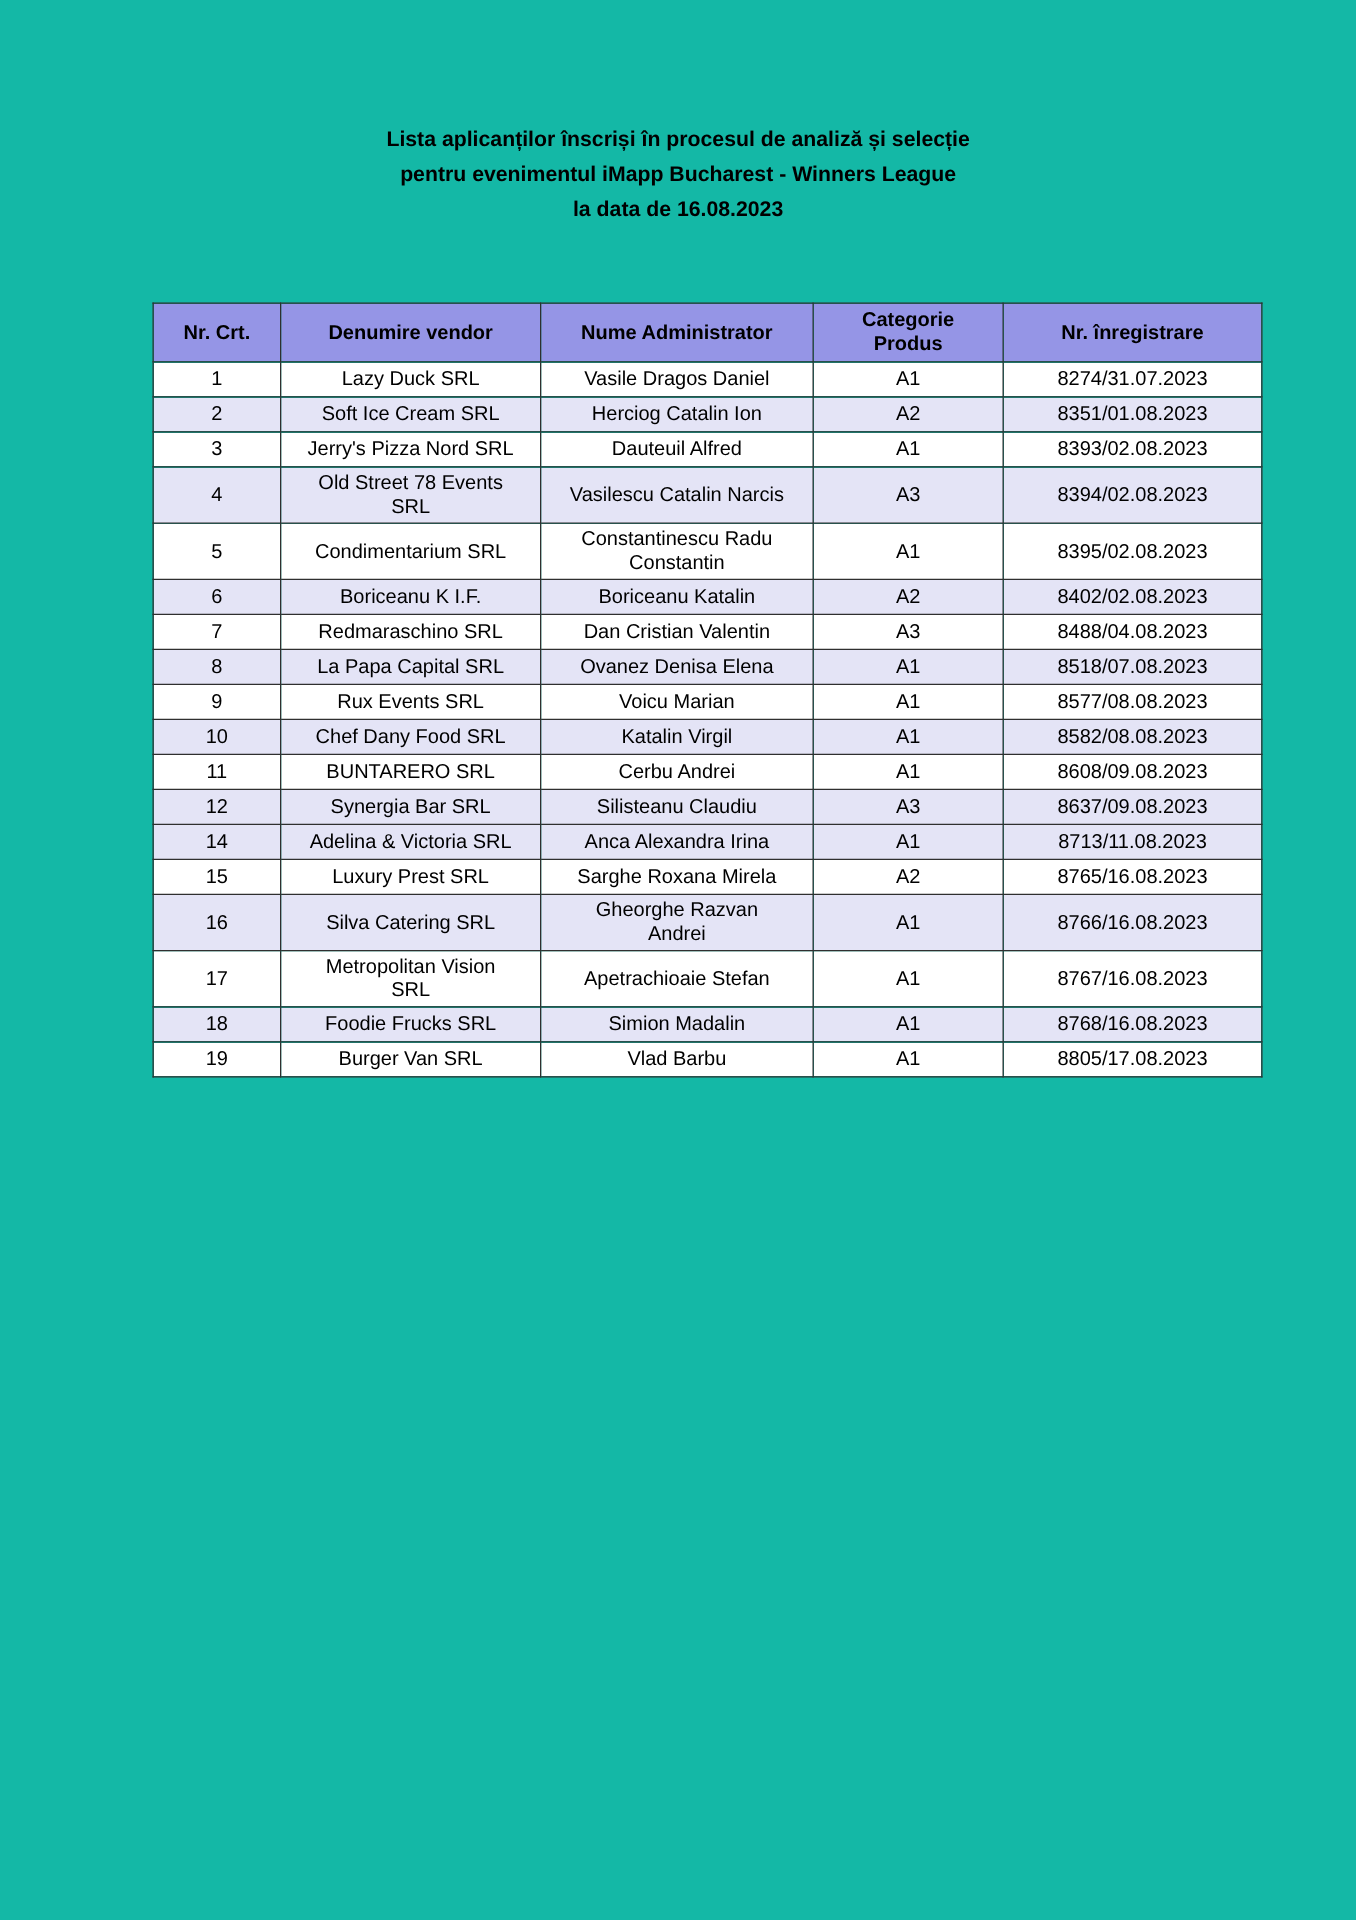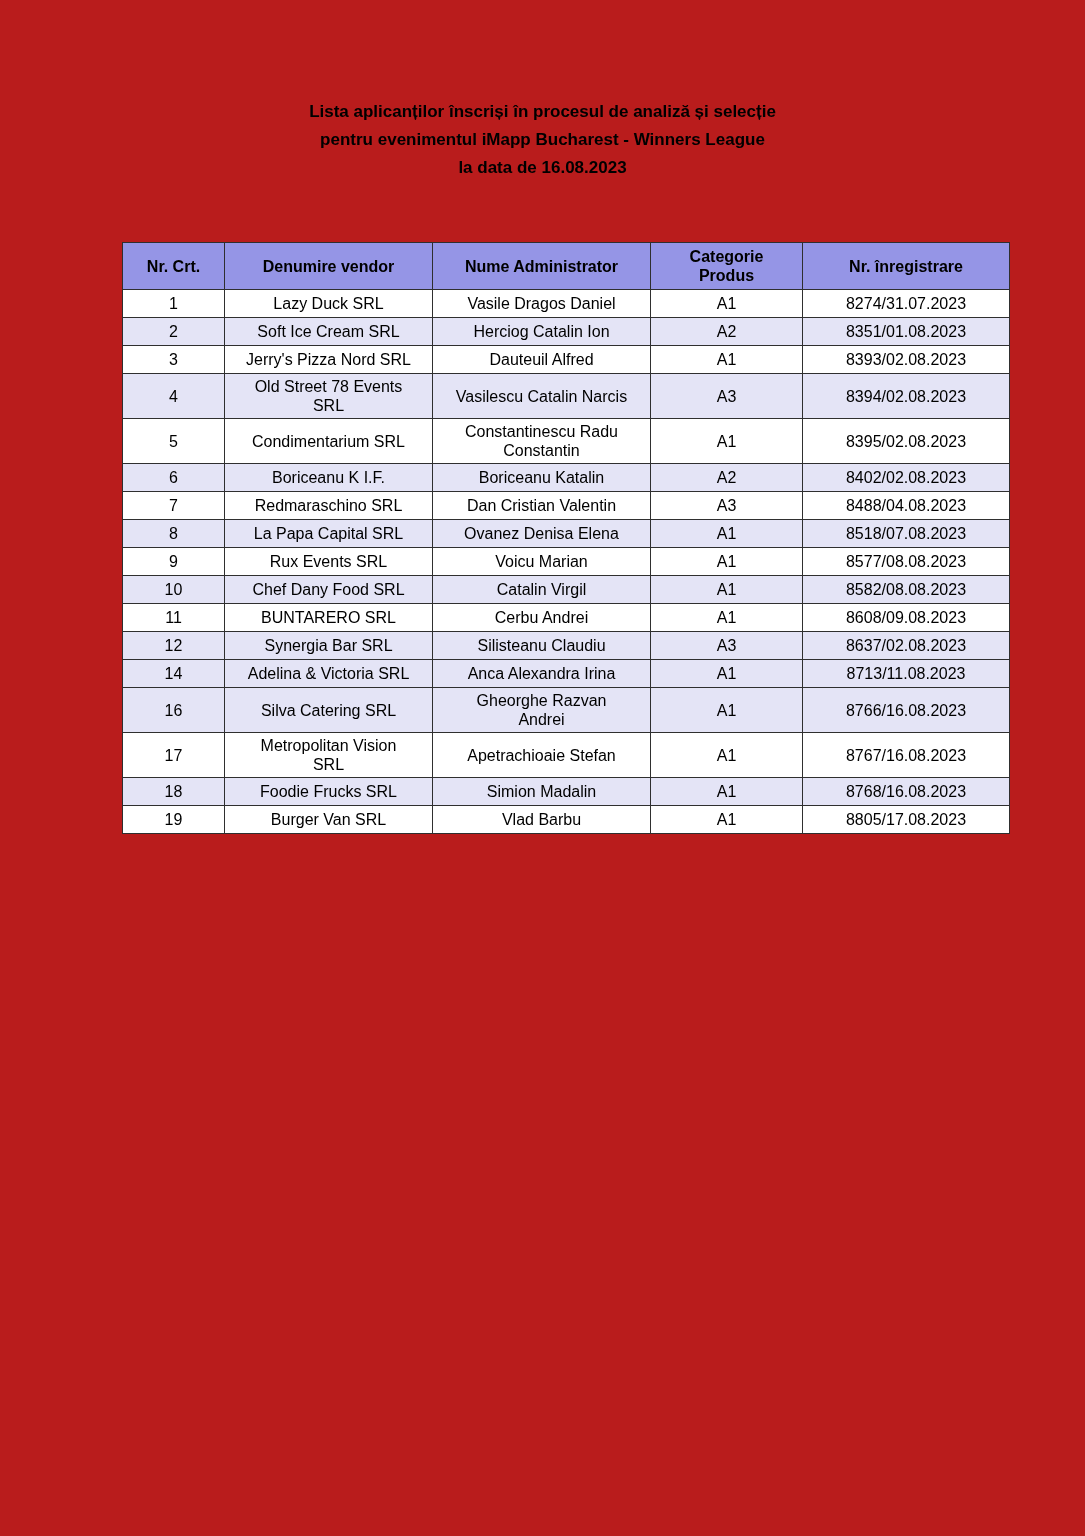--- a/index.html
+++ b/index.html
@@ -6,21 +6,21 @@
     margin: 0;
     padding: 0;
     background: #ffffff;
     font-family: "Liberation Sans", sans-serif;
     color: #000000;
   }
   .page {
     position: relative;
     width: 1085px;
     height: 1536px;
-    background: #b91c1c;
+    background: #14b8a6;
     overflow: hidden;
   }
   .doc-title {
     position: absolute;
     top: 98px;
     left: 0;
     width: 100%;
     text-align: center;
     font-weight: bold;
     font-size: 17px;
@@ -147,44 +147,51 @@
       <tr>
         <td>9</td>
         <td>Rux Events SRL</td>
         <td>Voicu Marian</td>
         <td>A1</td>
         <td>8577/08.08.2023</td>
       </tr>
       <tr class="alt">
         <td>10</td>
         <td>Chef Dany Food SRL</td>
-        <td>Catalin Virgil</td>
+        <td>Katalin Virgil</td>
         <td>A1</td>
         <td>8582/08.08.2023</td>
       </tr>
       <tr>
         <td>11</td>
         <td>BUNTARERO SRL</td>
         <td>Cerbu Andrei</td>
         <td>A1</td>
         <td>8608/09.08.2023</td>
       </tr>
       <tr class="alt">
         <td>12</td>
         <td>Synergia Bar SRL</td>
         <td>Silisteanu Claudiu</td>
         <td>A3</td>
-        <td>8637/02.08.2023</td>
+        <td>8637/09.08.2023</td>
       </tr>
       <tr class="alt">
         <td>14</td>
         <td>Adelina &amp; Victoria SRL</td>
         <td>Anca Alexandra Irina</td>
         <td>A1</td>
         <td>8713/11.08.2023</td>
+      </tr>
+      <tr>
+        <td>15</td>
+        <td>Luxury Prest SRL</td>
+        <td>Sarghe Roxana Mirela</td>
+        <td>A2</td>
+        <td>8765/16.08.2023</td>
       </tr>
       <tr class="alt">
         <td>16</td>
         <td>Silva Catering SRL</td>
         <td>Gheorghe Razvan
 Andrei</td>
         <td>A1</td>
         <td>8766/16.08.2023</td>
       </tr>
       <tr>

